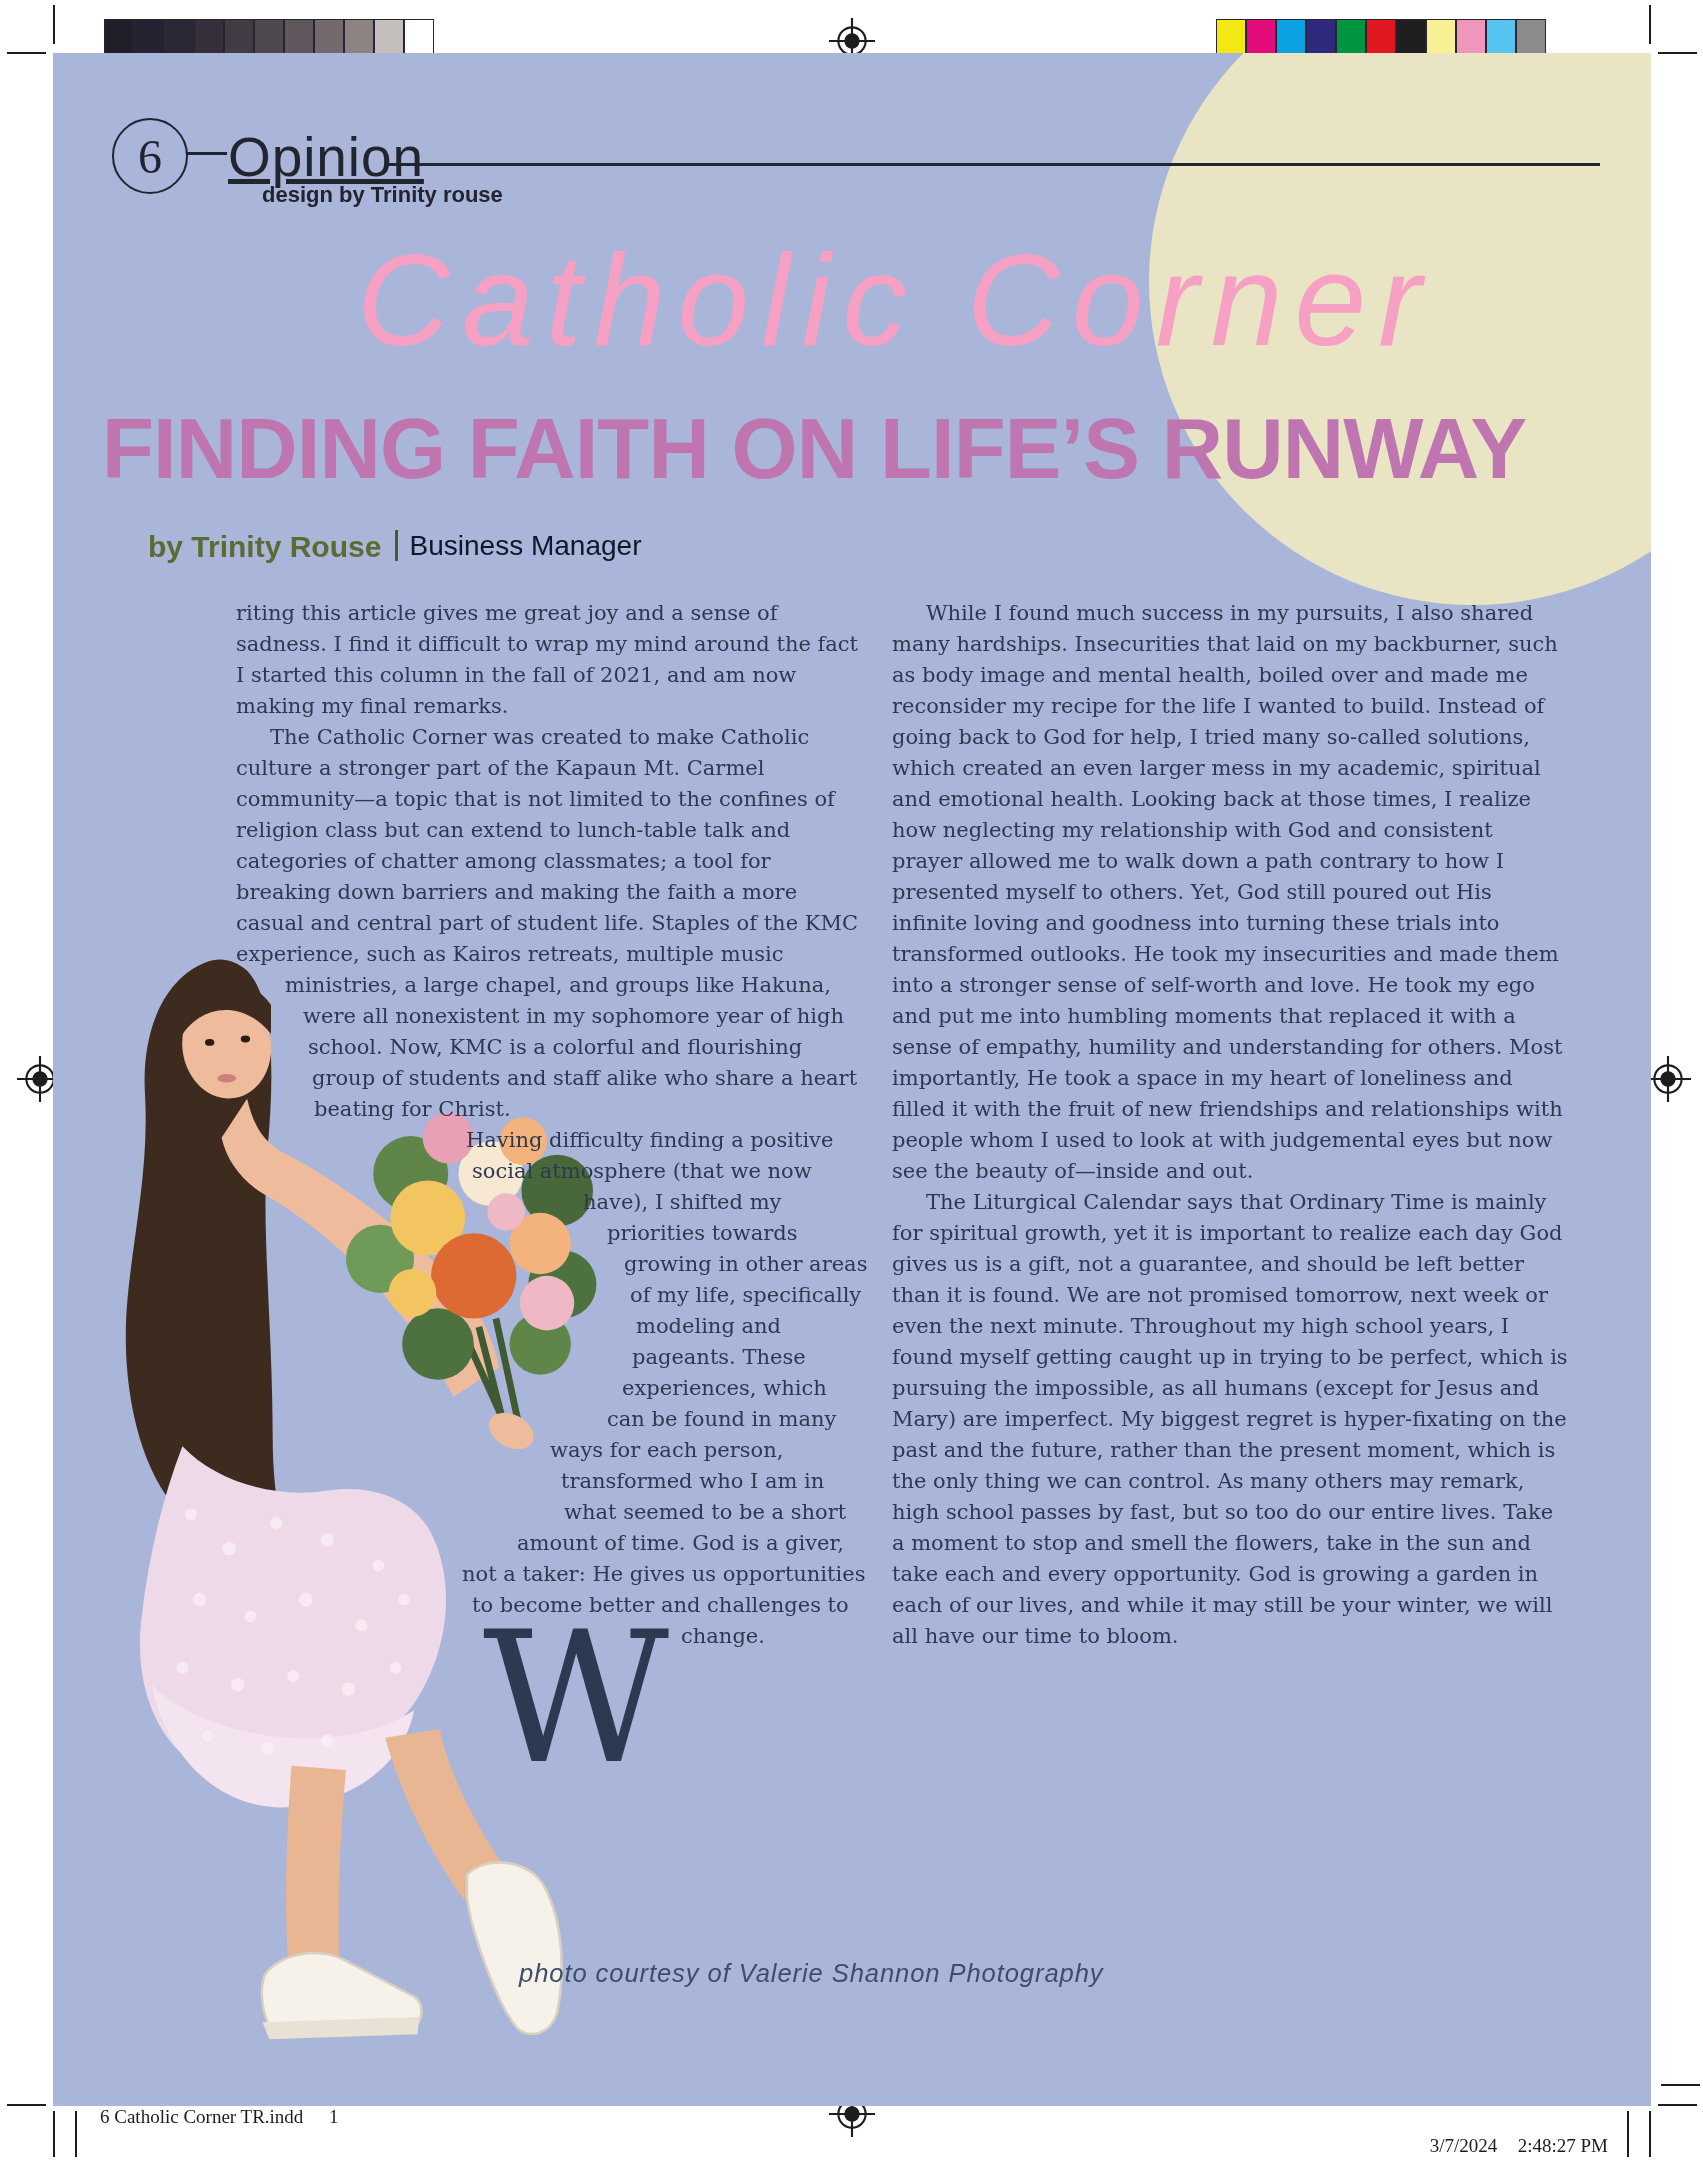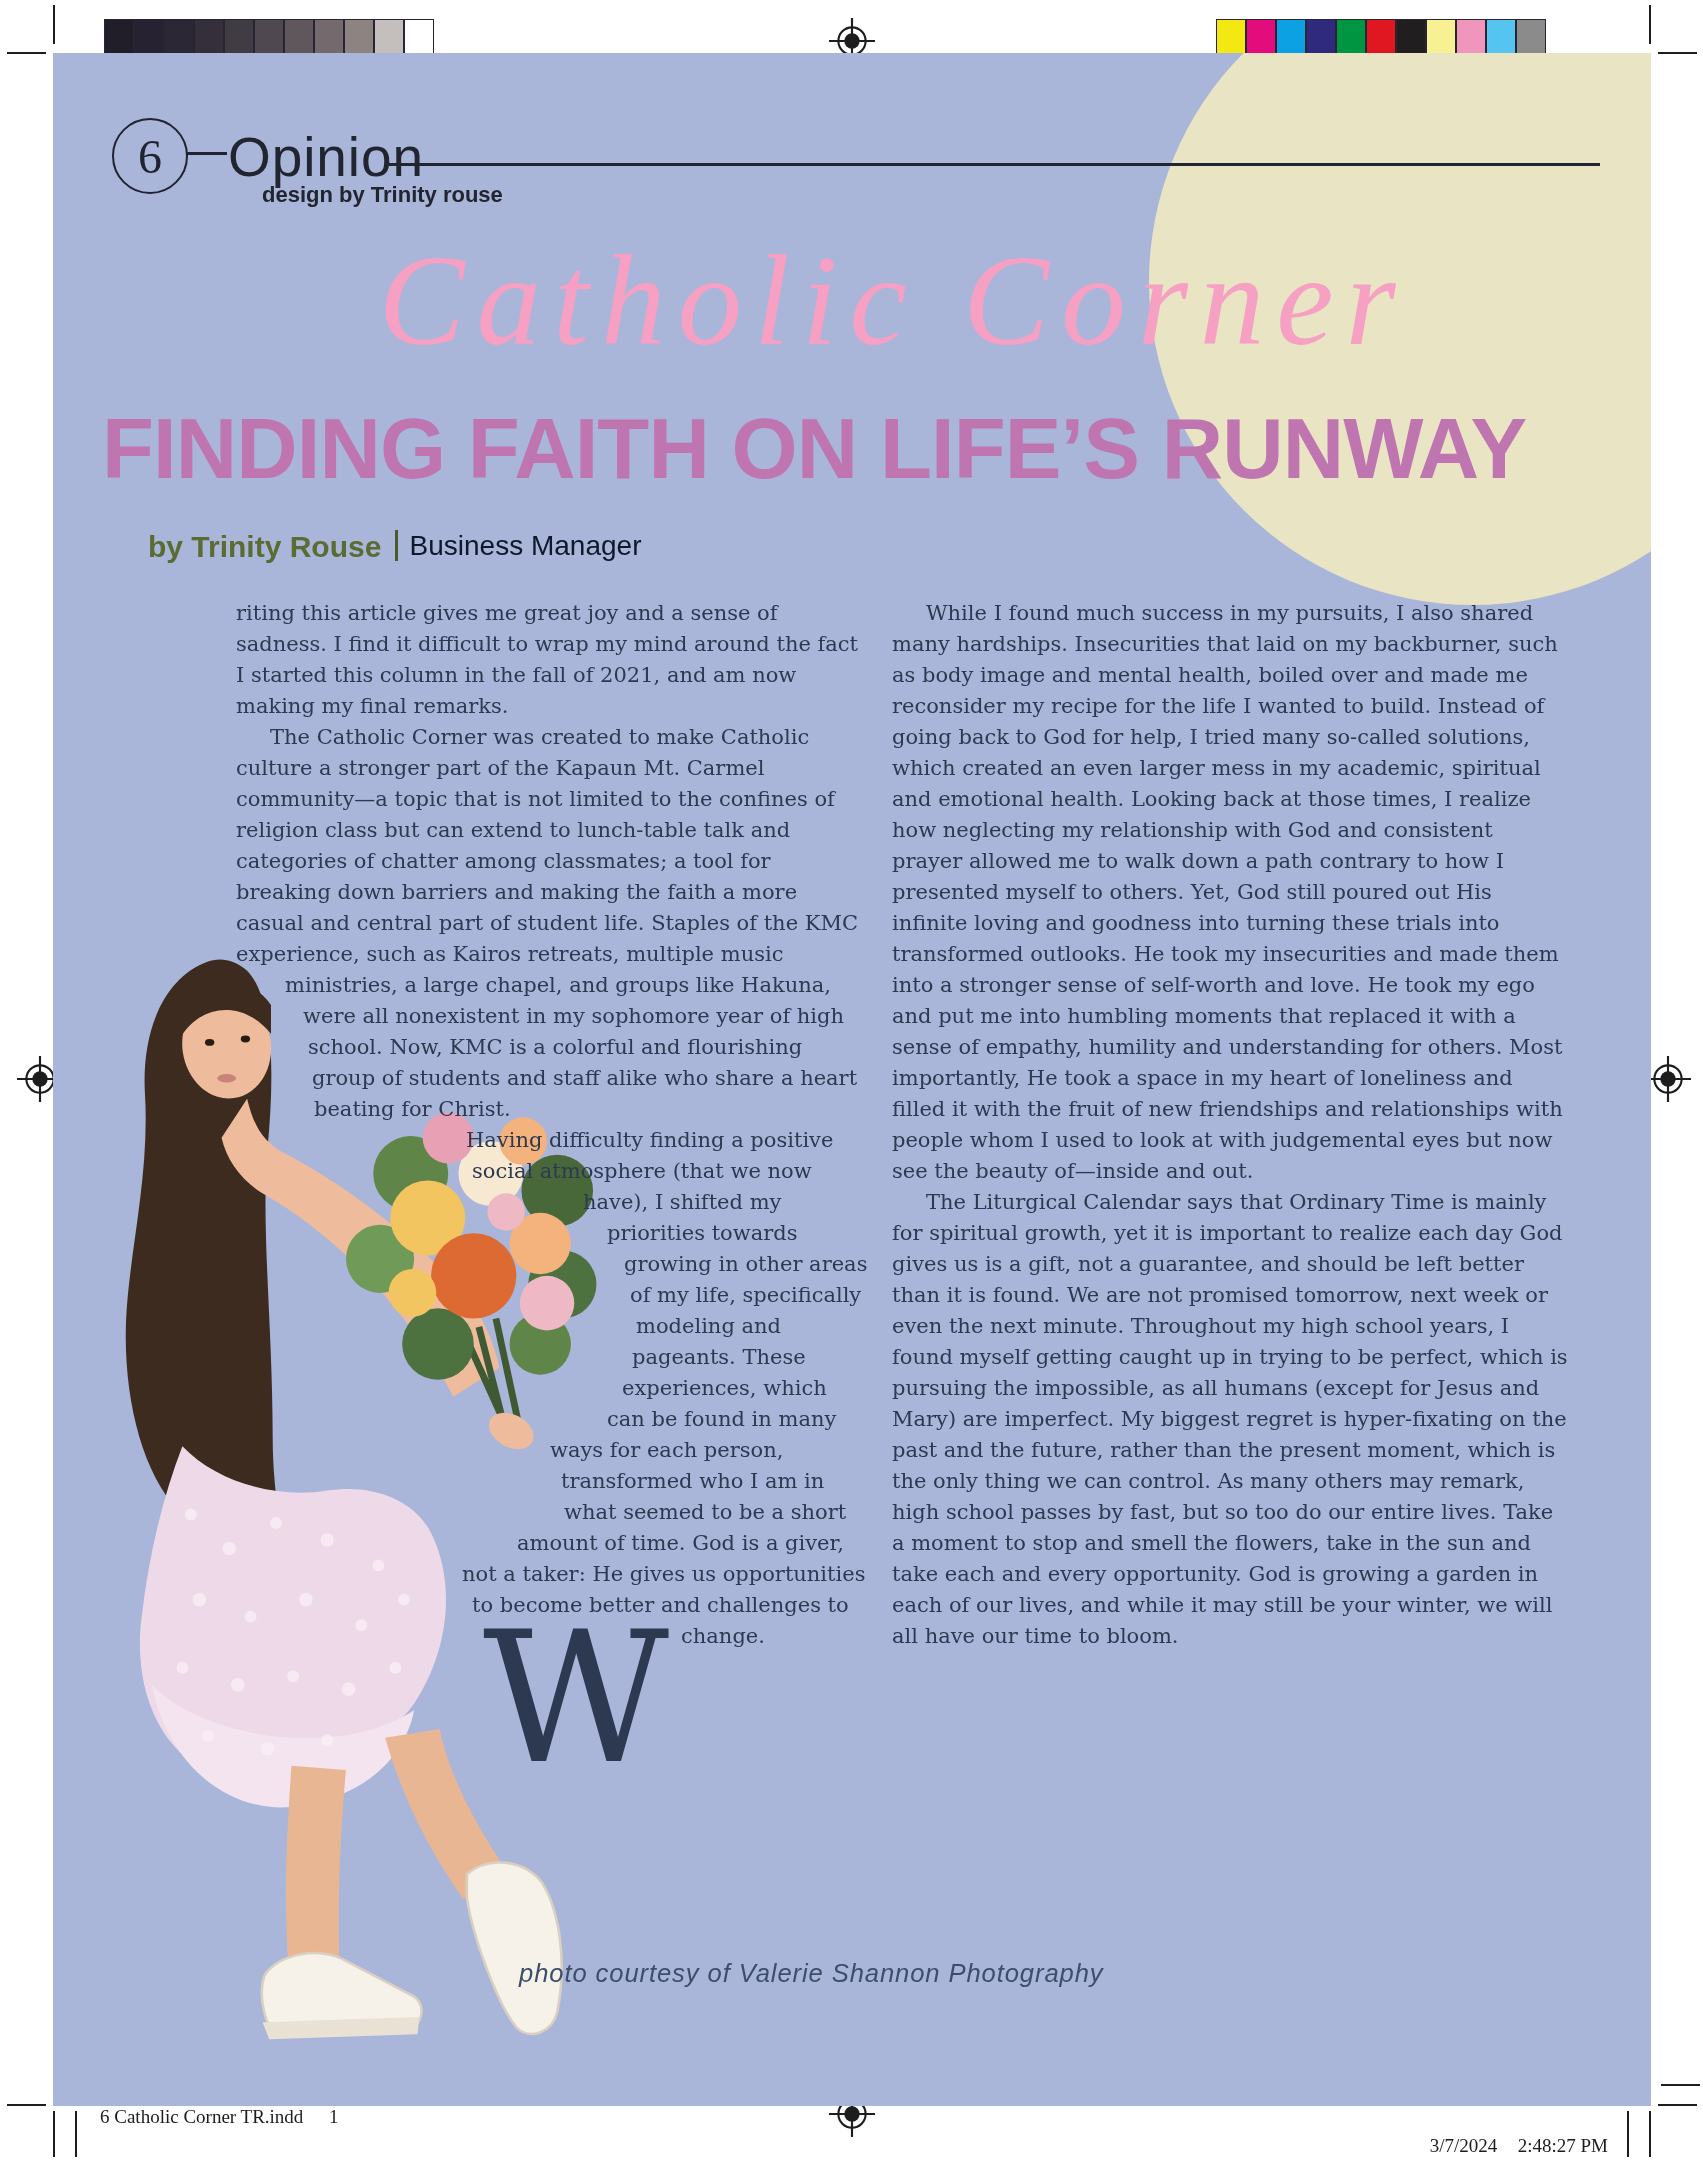--- a/index.html
+++ b/index.html
@@ -18,27 +18,27 @@
         background:#a9b5d9;overflow:hidden;}
   .cream-circle{position:absolute;left:1096px;top:-95px;width:647px;height:647px;
         border-radius:50%;background:#e8e4c4;}
 
   
   .pagenum-circle{position:absolute;left:59px;top:65px;width:72px;height:72px;border:2.6px solid #1f2430;
         border-radius:50%;display:flex;align-items:center;justify-content:center;
         font-family:"Liberation Serif",serif;font-size:48px;color:#1f2430;}
   .pagenum-dash{position:absolute;left:133px;top:99px;width:41px;height:3.4px;background:#1f2430;}
   .section-title{position:absolute;left:175px;top:72px;font-size:55px;letter-spacing:0.9px;
-        color:#20252f;font-weight:400;}
+        color:#20252f;font-weight:400;text-decoration:underline;}
   .header-rule{position:absolute;left:336px;top:110px;width:1211px;height:3.4px;background:#20252f;}
   .design-credit{position:absolute;left:177px;top:129px;font-size:22px;font-weight:700;color:#20252f;margin-left:32px;}
 
   
   .kicker{position:absolute;left:50%;top:167px;transform:translateX(-46%);
-        font-family:Liberation Serif, serif;font-style:italic;font-size:129px;line-height:1.25;
+        font-family:Liberation Sans, sans-serif;font-style:italic;font-size:129px;line-height:1.25;
         color:#f6a0c4;letter-spacing:12px;white-space:nowrap;}
   .headline{position:absolute;left:49px;top:353px;font-size:85px;font-weight:700;letter-spacing:-0.9px;
         color:#bf75af;white-space:nowrap;line-height:1;}
   .byline{position:absolute;left:95px;top:477px;display:flex;}
   .byline .author{font-size:30px;font-weight:700;color:#5b6c33;}
   .byline .bar-sep{width:2.6px;height:31px;background:#4a5a2a;margin:0 12px 0 13.6px;}
   .byline .role{font-size:28px;font-weight:400;color:#0f172a;}
 
   
   .col{position:absolute;top:545px;font-family:"DejaVu Serif",serif;font-size:21px;

